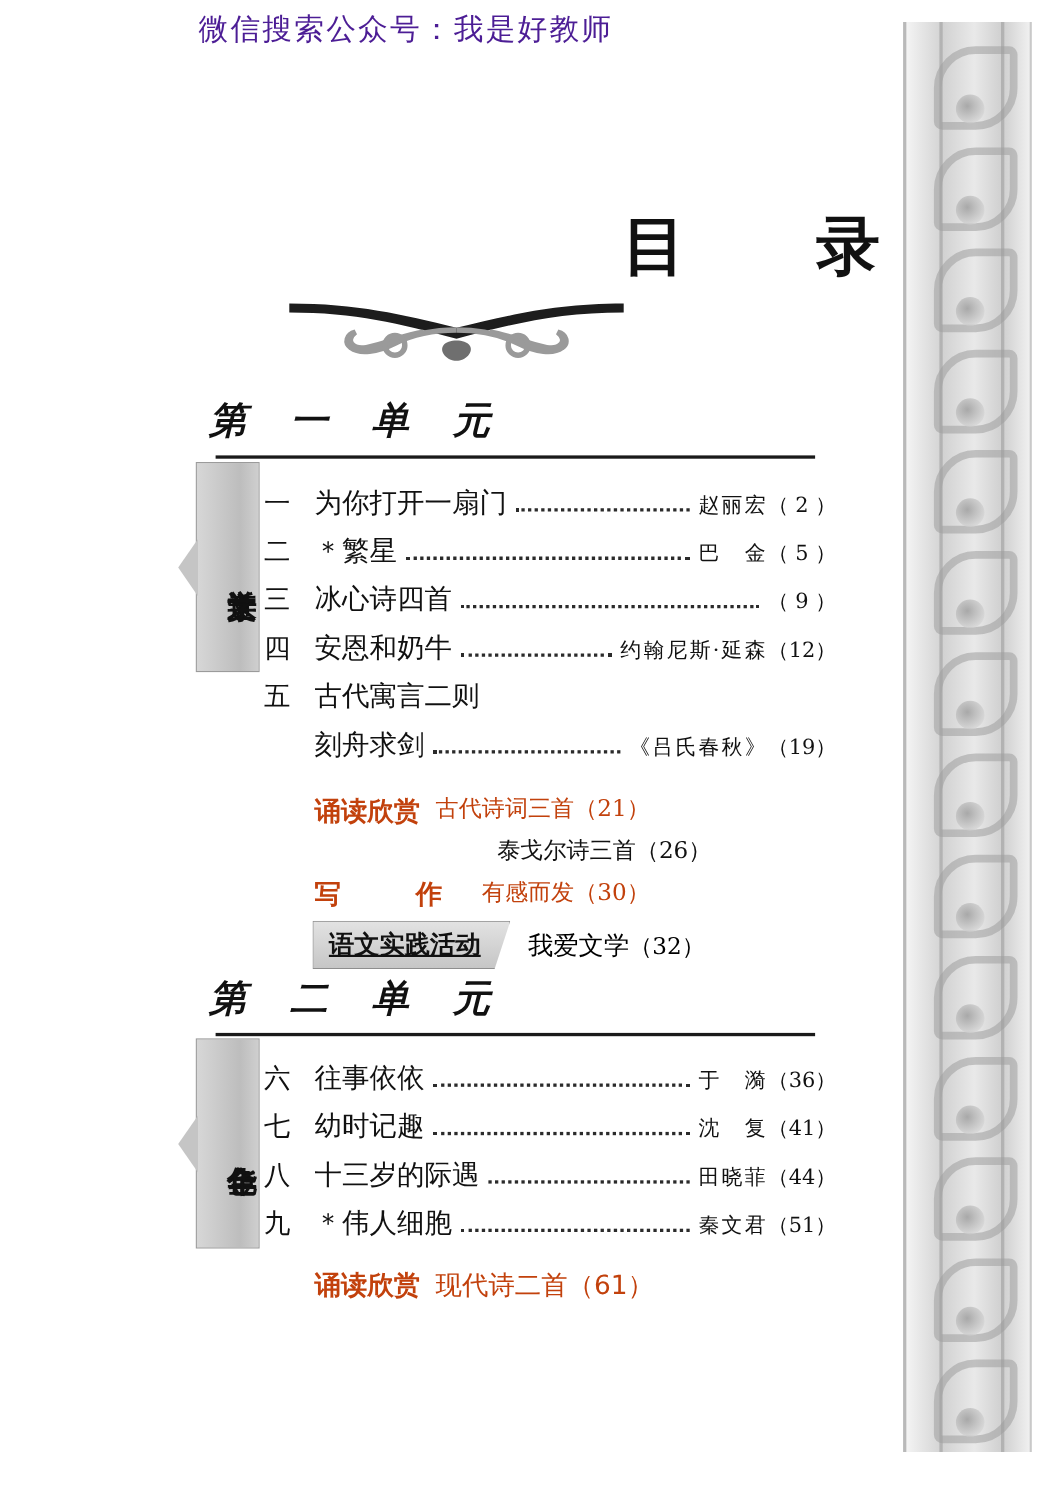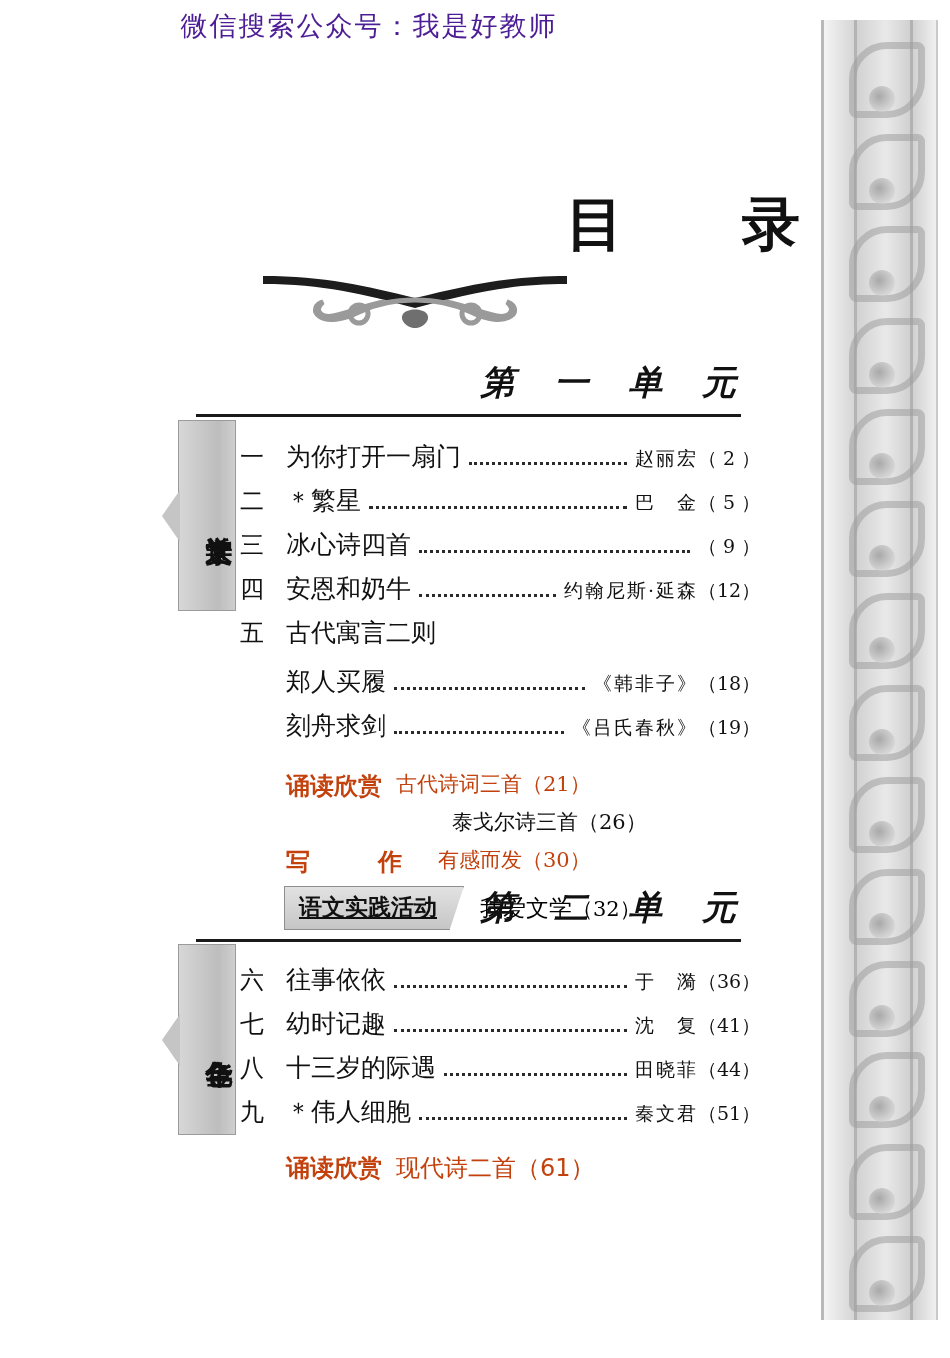--- a/index.html
+++ b/index.html
@@ -116,21 +116,21 @@
   .title-flourish svg { display:block; margin: 0 auto; }
 
   
   .unit-heading {
     font-family: "DejaVu Serif", serif;
     font-weight: bold;
     font-style: italic;
     font-size: 34px;
     letter-spacing: 14px;
     color: #111;
-    text-align: right;
+    text-align: left;
     width: 560px;
     margin-left: 190px;
   }
   .unit-rule {
     width: 545px;
     margin-left: 196px;
     height: 3px;
     background: #1a1a1a;
     margin-top: 8px;
   }
@@ -343,26 +343,20 @@
         <span class="dots"></span>
         <span class="author">约翰尼斯·延森</span>
         <span class="pg">（12）</span>
       </div>
 
       <div class="entry">
         <span class="num">五</span>
         <span class="name">古代寓言二则</span>
       </div>
 
-      <div class="entry sub" style="margin-top:16px; margin-left:46px;">
-        <span class="name">郑人买履</span>
-        <span class="dots"></span>
-        <span class="author">《韩非子》</span>
-        <span class="pg">（18）</span>
-      </div>
 
       <div class="entry sub" style="margin-left:46px;">
         <span class="name">刻舟求剑</span>
         <span class="dots"></span>
         <span class="author">《吕氏春秋》</span>
         <span class="pg">（19）</span>
       </div>
 
       <div class="special" style="margin-top:28px;">
         <span class="lab">诵读欣赏</span>

